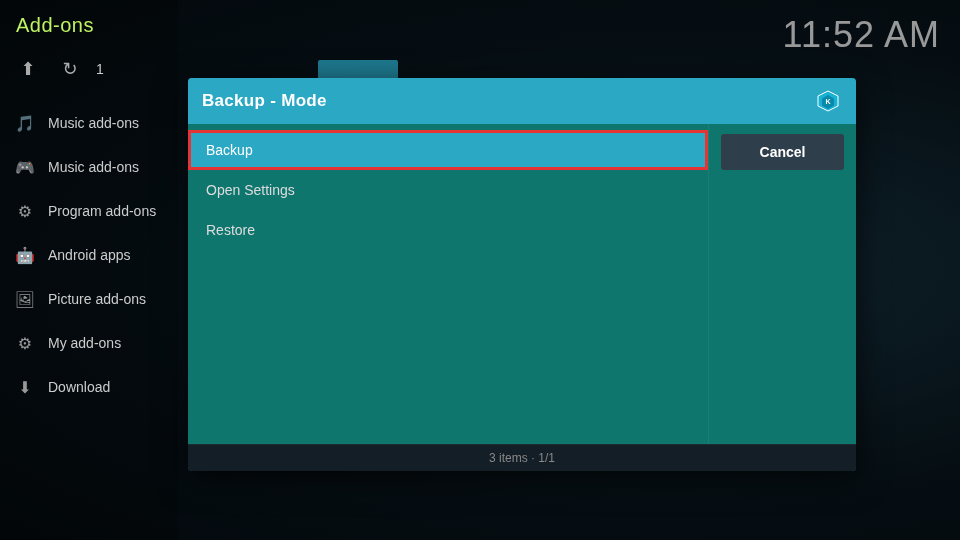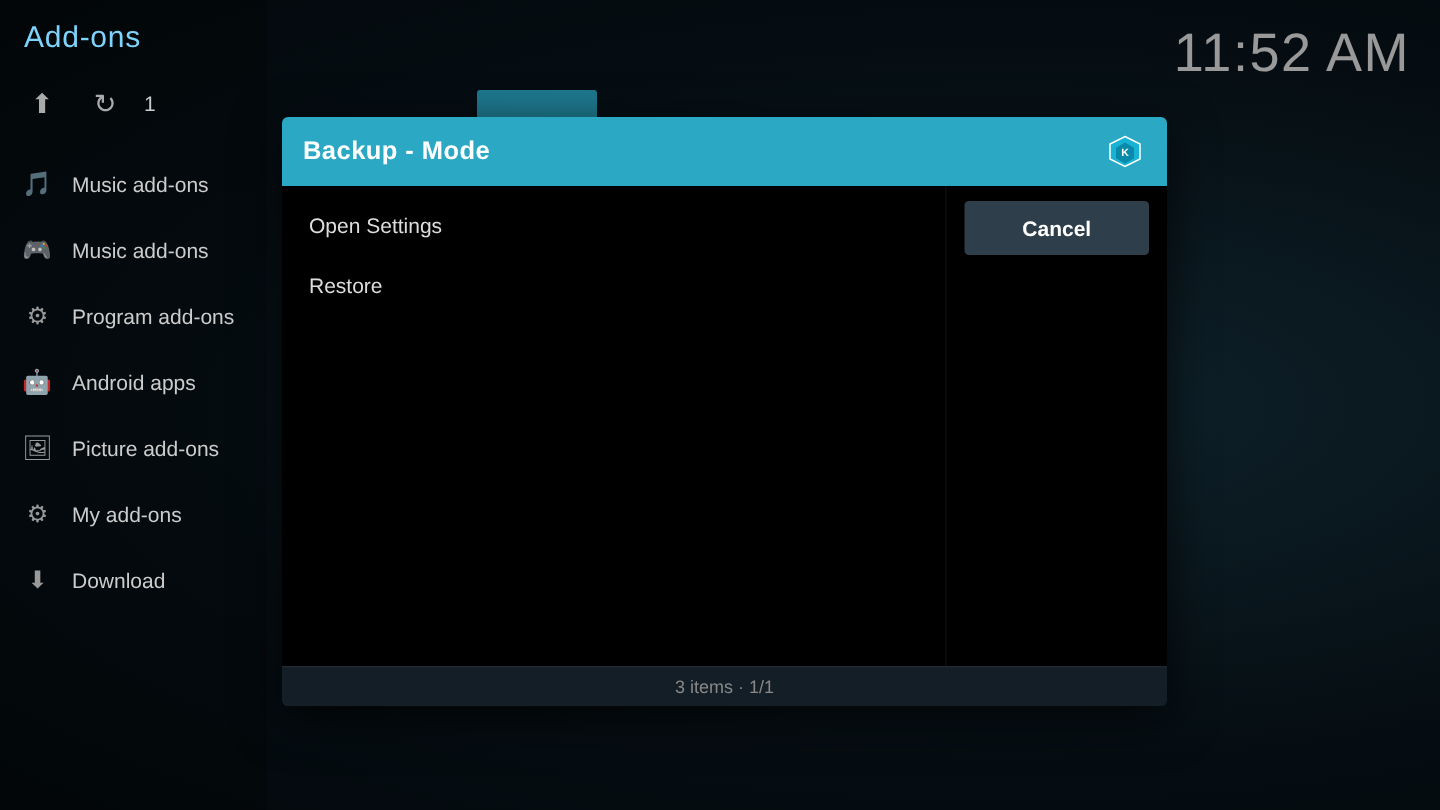--- a/index.html
+++ b/index.html
@@ -29,21 +29,21 @@
       height: 100%;
       background: rgba(0,0,0,0.55);
       display: flex;
       flex-direction: column;
     }
 
     .sidebar-header {
       padding: 14px 16px 10px;
       font-size: 20px;
       font-weight: 300;
-      color: #7dd3fc;
+      color: #bef264;
       letter-spacing: 0.5px;
     }
 
     .sidebar-toolbar {
       display: flex;
       align-items: center;
       padding: 6px 12px 12px;
       gap: 10px;
     }
 
@@ -122,22 +122,22 @@
       position: absolute;
       inset: 0;
       background: rgba(0,0,0,0.4);
     }
 
     
     .dialog {
       position: absolute;
       top: 78px;
       left: 10px;
-      width: 590px;
-      background: #000000;
+      width: 668px;
+      background: #0f766e;
       border-radius: 4px;
       overflow: hidden;
       box-shadow: 0 8px 32px rgba(0,0,0,0.7);
     }
 
     .dialog-header {
       background: #2aa8c4;
       display: flex;
       align-items: center;
       justify-content: space-between;
@@ -293,20 +293,21 @@
         <svg class="kodi-logo" viewBox="0 0 24 24" fill="none">
           <polygon points="12,2 22,7 22,17 12,22 2,17 2,7" fill="#17b2d4" stroke="#fff" stroke-width="1"></polygon>
           <polygon points="12,6 18,9.5 18,16.5 12,20 6,16.5 6,9.5" fill="#0a8aab"></polygon>
           <text x="12" y="15" text-anchor="middle" font-size="7" fill="#fff" font-weight="bold">K</text>
         </svg>
       </div>
     </div>
     <div class="dialog-body">
       <div class="dialog-list">
 
+      <div class="dialog-list-item selected">Backup</div>
           <div class="dialog-list-item">Open Settings</div>
           <div class="dialog-list-item">Restore</div>
         </div>
       <div class="dialog-actions">
         <button class="btn-cancel">Cancel</button>
       </div>
     </div>
     <div class="dialog-footer">3 items · 1/1</div>
   </div>
 </div>

